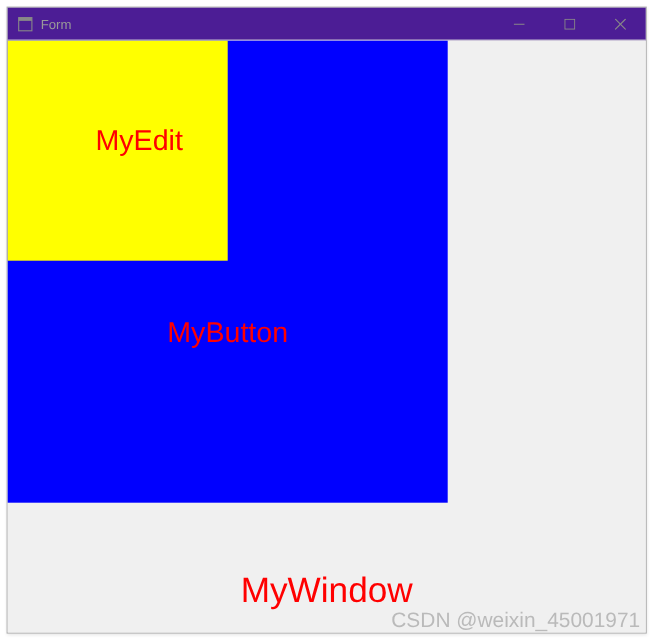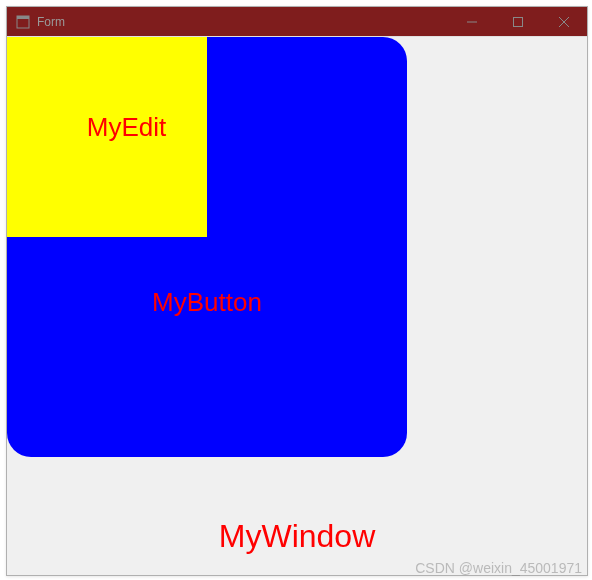--- a/index.html
+++ b/index.html
@@ -19,21 +19,21 @@
       top: 6px;
       left: 6px;
       width: 582px;
       height: 570px;
       background: #f0f0f0;
       border: 1px solid #b0b0b0;
       box-shadow: 0 1px 3px rgba(0,0,0,0.1);
     }
     .titlebar {
       height: 30px;
-      background: #7f1d1d;
+      background: #4c1d95;
       display: flex;
       align-items: center;
       border-bottom: 1px solid #e0e0e0;
     }
     .titlebar-icon {
       width: 16px;
       height: 16px;
       margin-left: 8px;
       display: inline-flex;
       align-items: center;
@@ -85,21 +85,20 @@
     .my-button {
       position: absolute;
       left: 0;
       top: 0;
       width: 400px;
       height: 420px;
       background: #0000ff;
       display: flex;
       align-items: center;
       justify-content: center;
-      border-radius: 24px;
     }
     .my-button-label {
       font-size: 26px;
       color: #ff0000;
       margin-top: 110px;
     }
     .my-edit {
       position: absolute;
       left: 0;
       top: 0;
@@ -113,21 +112,21 @@
     }
     .my-edit-label {
       font-size: 26px;
       color: #ff0000;
       margin-top: -20px;
     }
     .watermark {
       position: absolute;
       right: 10px;
       bottom: 4px;
-      font-size: 14px;
+      font-size: 19px;
       color: rgba(120,120,120,0.45);
       font-family: sans-serif;
       pointer-events: none;
     }
   </style>
 </head>
 <body>
 
 <div class="window">
   <div class="titlebar">

